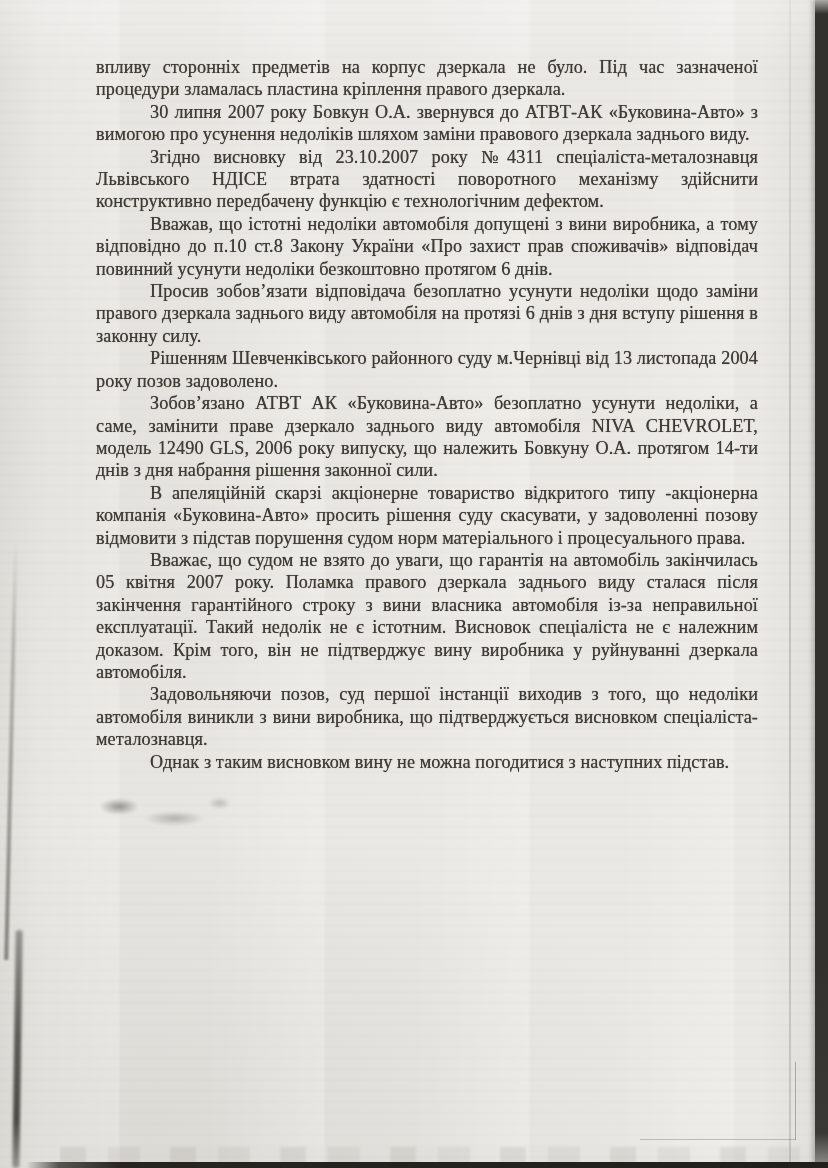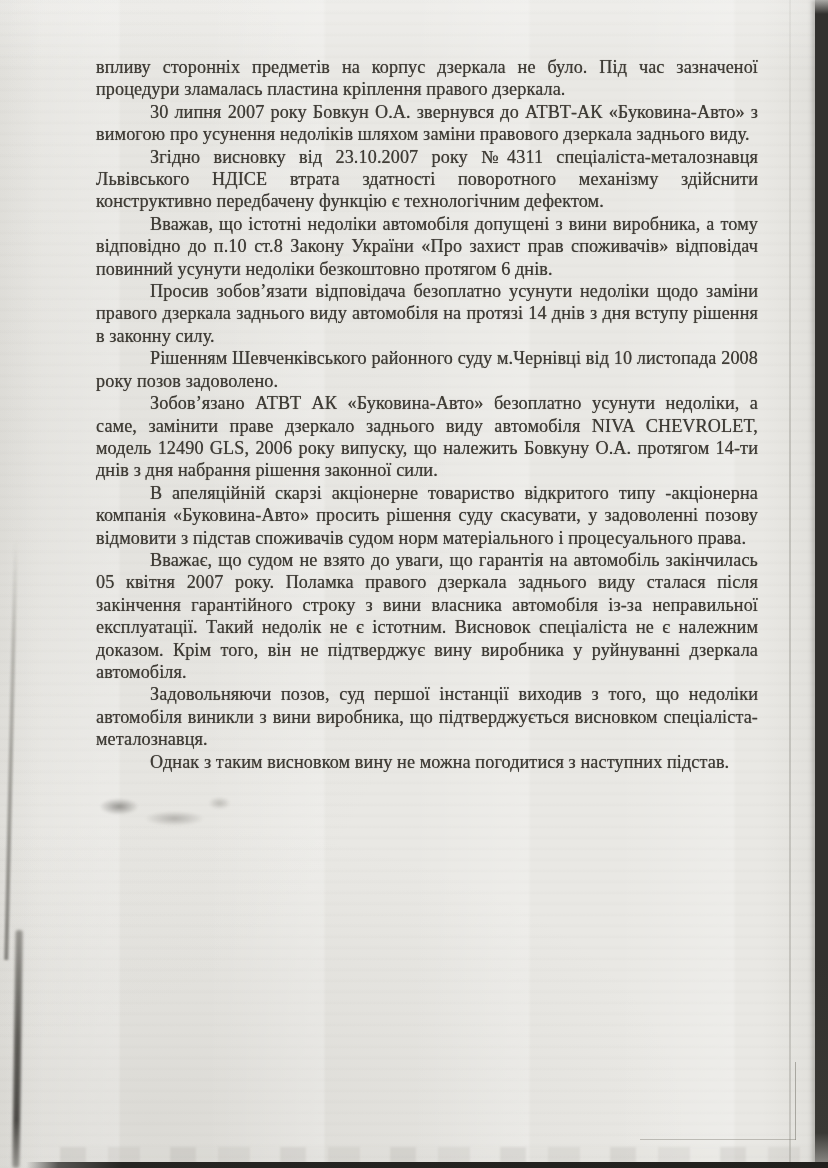--- a/index.html
+++ b/index.html
@@ -115,21 +115,21 @@
   <div class="corner-line-v"></div>
   <div class="corner-line-h"></div>
   <div class="mottle-band"></div>
   <div class="edge-band-right"></div>
   <div class="edge-strip-bottom"></div>
   <div class="textblock">
       <p class="para no-indent">впливу сторонніх предметів на корпус дзеркала не було. Під час зазначеної процедури зламалась пластина кріплення правого дзеркала.</p>
       <p class="para">30 липня 2007 року Бовкун О.А. звернувся до АТВТ-АК «Буковина-Авто» з вимогою про усунення недоліків шляхом заміни правового дзеркала заднього виду.</p>
       <p class="para">Згідно висновку від 23.10.2007 року №4311 спеціаліста-металознавця Львівського НДІСЕ втрата здатності поворотного механізму здійснити конструктивно передбачену функцію є технологічним дефектом.</p>
       <p class="para">Вважав, що істотні недоліки автомобіля допущені з вини виробника, а тому відповідно до п.10 ст.8 Закону України «Про захист прав споживачів» відповідач повинний усунути недоліки безкоштовно протягом 6 днів.</p>
-      <p class="para">Просив зобов’язати відповідача безоплатно усунути недоліки щодо заміни правого дзеркала заднього виду автомобіля на протязі 14 днів з дня вступу рішення в законну силу.</p>
-      <p class="para">Рішенням Шевченківського районного суду м.Чернівці від 10 листопада 2008 року позов задоволено.</p>
+      <p class="para">Просив зобов’язати відповідача безоплатно усунути недоліки щодо заміни правого дзеркала заднього виду автомобіля на протязі 6 днів з дня вступу рішення в законну силу.</p>
+      <p class="para">Рішенням Шевченківського районного суду м.Чернівці від 13 листопада 2004 року позов задоволено.</p>
       <p class="para">Зобов’язано АТВТ АК «Буковина-Авто» безоплатно усунути недоліки, а саме, замінити праве дзеркало заднього виду автомобіля NIVA CHEVROLET, модель 12490 GLS, 2006 року випуску, що належить Бовкуну О.А. протягом 14-ти днів з дня набрання рішення законної сили.</p>
-      <p class="para">В апеляційній скарзі акціонерне товариство відкритого типу -акціонерна компанія «Буковина-Авто» просить рішення суду скасувати, у задоволенні позову відмовити з підстав споживачів судом норм матеріального і процесуального права.</p>
+      <p class="para">В апеляційній скарзі акціонерне товариство відкритого типу -акціонерна компанія «Буковина-Авто» просить рішення суду скасувати, у задоволенні позову відмовити з підстав порушення судом норм матеріального і процесуального права.</p>
       <p class="para">Вважає, що судом не взято до уваги, що гарантія на автомобіль закінчилась 05 квітня 2007 року. Поламка правого дзеркала заднього виду сталася після закінчення гарантійного строку з вини власника автомобіля із-за неправильної експлуатації. Такий недолік не є істотним. Висновок спеціаліста не є належним доказом. Крім того, він не підтверджує вину виробника у руйнуванні дзеркала автомобіля.</p>
       <p class="para">Задовольняючи позов, суд першої інстанції виходив з того, що недоліки автомобіля виникли з вини виробника, що підтверджується висновком спеціаліста-металознавця.</p>
       <p class="para">Однак з таким висновком вину не можна погодитися з наступних підстав.</p>
     </div>
 </div>
 
 </body></html>

